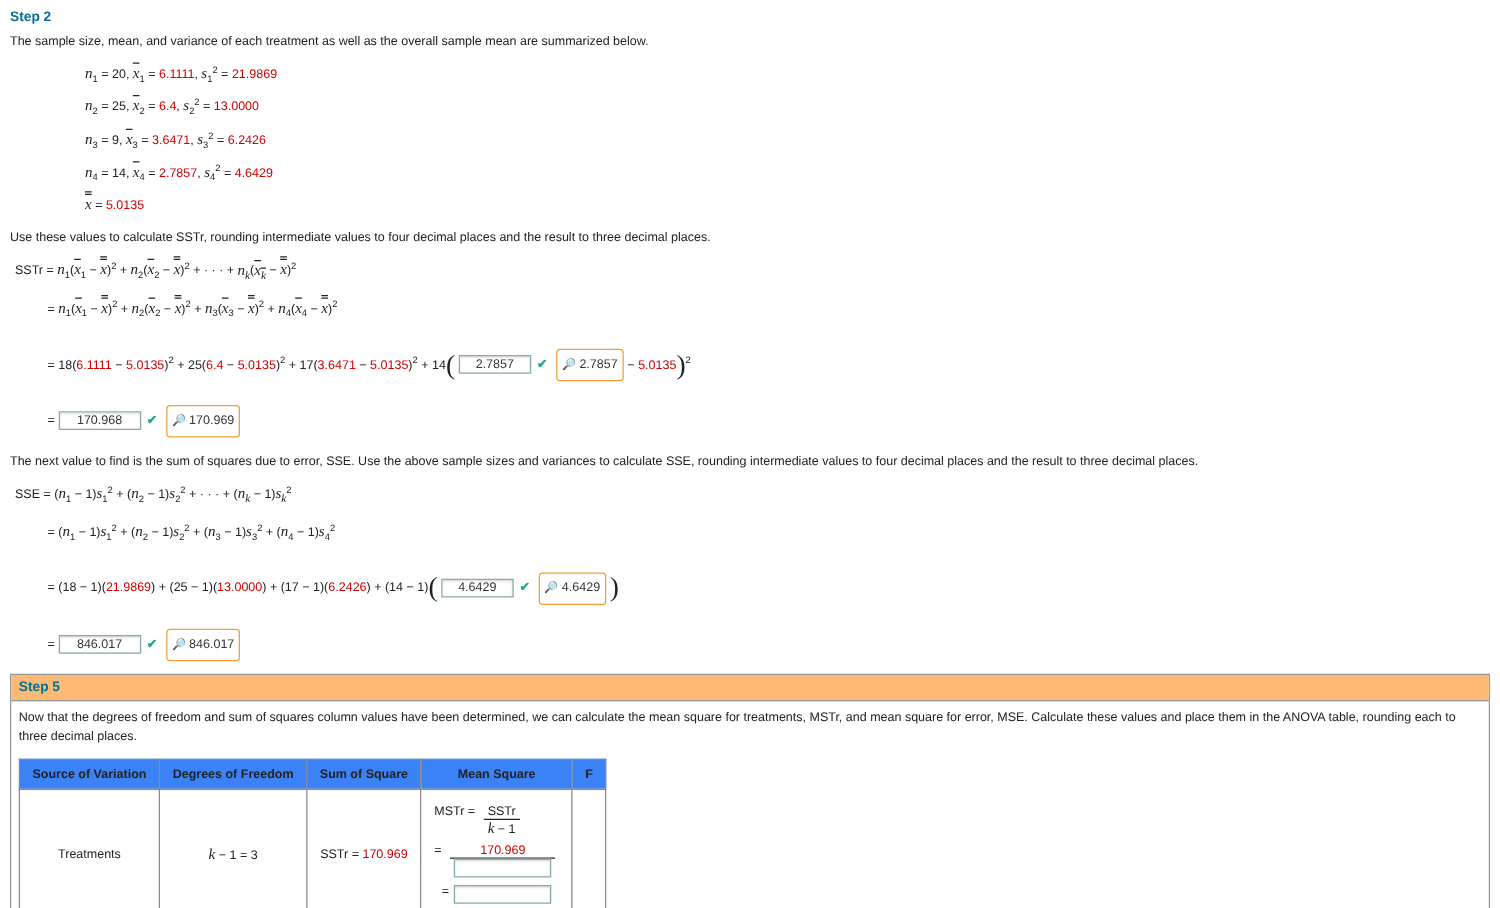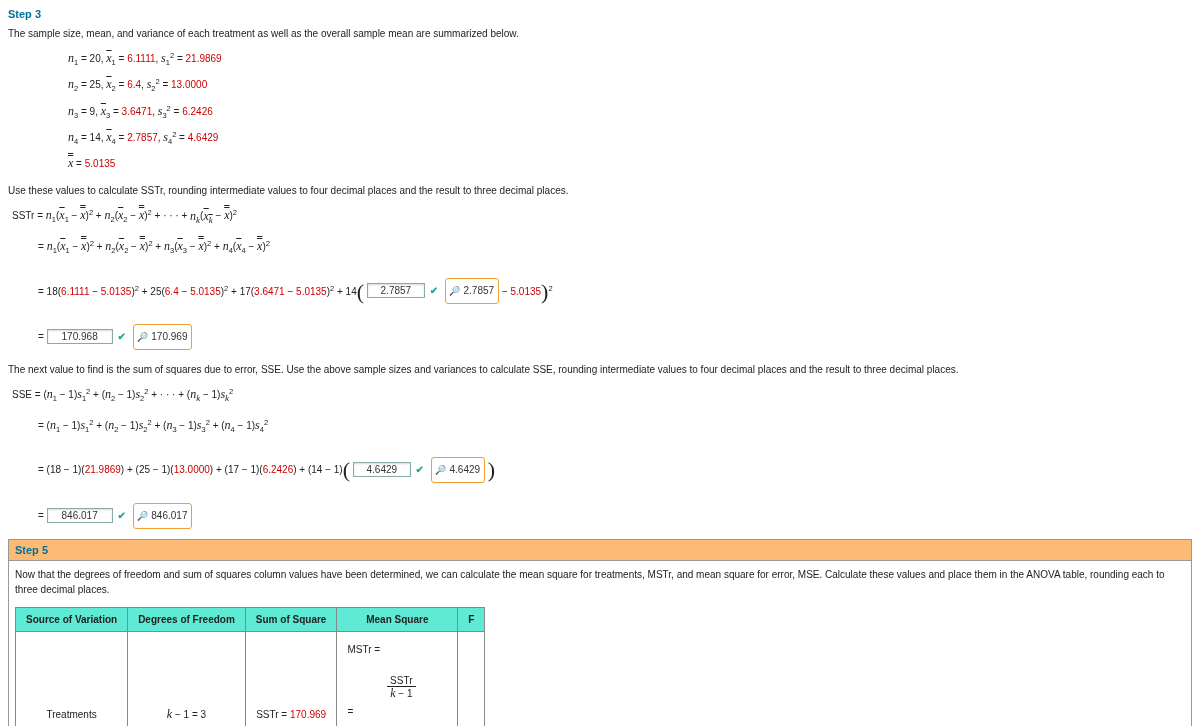--- a/index.html
+++ b/index.html
@@ -70,39 +70,39 @@
     border-collapse: collapse;
     margin: 8px 0 0 6px;
   }
   table.anova th, table.anova td {
     border: 1px solid #888;
     padding: 6px 10px;
     text-align: center;
     font-size: 10px;
     font-weight: normal;
   }
-  table.anova th { background: #5eead4; font-weight: bold; }
+  table.anova th { background: #3b82f6; font-weight: bold; }
   .frac {
     display: inline-block;
     vertical-align: middle;
     text-align: center;
     font-size: 10px;
     line-height: 1.1;
     margin: 0 3px;
   }
-  .frac .num { display: block; border-bottom: 1px solid #222; padding: 0 3px; margin-top: 31px; }
+  .frac .num { display: block; border-bottom: 1px solid #222; padding: 0 3px; }
   .frac .den { display: block; padding: 0 3px; }
   .cell-stack { text-align: left; padding: 4px 8px; }
   .cell-stack > div { margin: 6px 0; display: flex; align-items: flex-start; gap: 4px;}
   .bigparen { font-size: 22px; vertical-align: middle; font-family: 'Times New Roman', serif;}
 </style>
 </head>
 <body>
 
-<div class="step-header">Step 3</div>
+<div class="step-header">Step 2</div>
 <div class="para">The sample size, mean, and variance of each treatment as well as the overall sample mean are summarized below.</div>
 
 <div class="indent1">
   <span class="ital">n</span><sub>1</sub> = <span>20</span>,
   <span class="ital overline">x</span><sub>1</sub> = <span class="red">6.1111</span>,
   <span class="ital">s</span><sub>1</sub><sup>2</sup> = <span class="red">21.9869</span>
 </div>
 <div class="indent1" style="margin-top:10px">
   <span class="ital">n</span><sub>2</sub> = <span>25</span>,
   <span class="ital overline">x</span><sub>2</sub> = <span class="red">6.4</span>,

